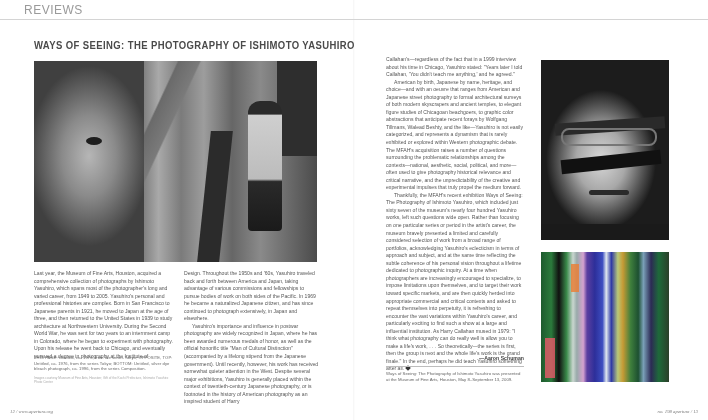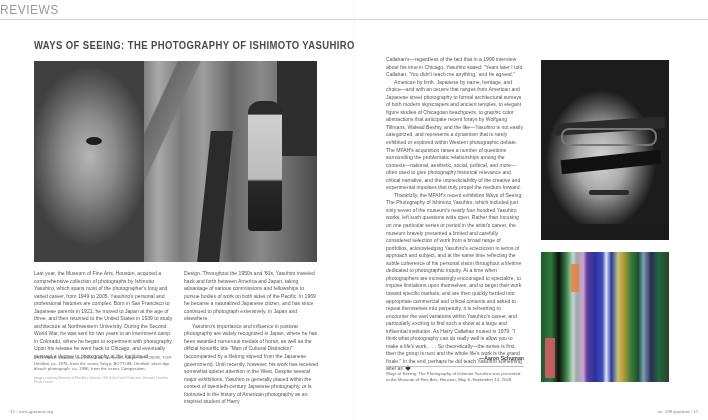--- a/index.html
+++ b/index.html
@@ -2,21 +2,21 @@
 <html><head>
   <meta charset="utf-8">
   <style>
     * { margin: 0; padding: 0; box-sizing: border-box; }
     html, body { width: 708px; height: 420px; background: #ffffff; overflow: hidden; }
     body { position: relative; font-family: "Liberation Sans", sans-serif; color: #333; }
 
     .spine { position: absolute; left: 353px; top: 0; width: 2px; height: 420px;
       background: linear-gradient(to right, #f4f4f4, #ffffff); }
 
-    .section-label { position: absolute; left: 0; top: 3px; font-size: 12px;
+    .section-label { position: absolute; left: 24px; top: 3px; font-size: 12px;
       letter-spacing: 0.5px; color: #9a9a9a; font-weight: normal; }
     .header-rule { position: absolute; left: 0; top: 19px; width: 708px; height: 1px; background: #d4d4d4; }
 
     .article-title { position: absolute; left: 34px; top: 39px; font-size: 9.5px; font-weight: bold;
       letter-spacing: 0.4px; color: #4a4a4a; font-family: "Liberation Sans", sans-serif; transform: scaleY(1.12); transform-origin: left top; }
 
     .photo { position: absolute; overflow: hidden; }
     #photo-street { left: 34px; top: 61px; width: 283px; height: 201px;
       background:
         linear-gradient(115deg, rgba(0,0,0,0) 0%, rgba(0,0,0,0) 38%, #6a6a6a 38.5%, #7a7a7a 44%, rgba(0,0,0,0) 44.5%),

